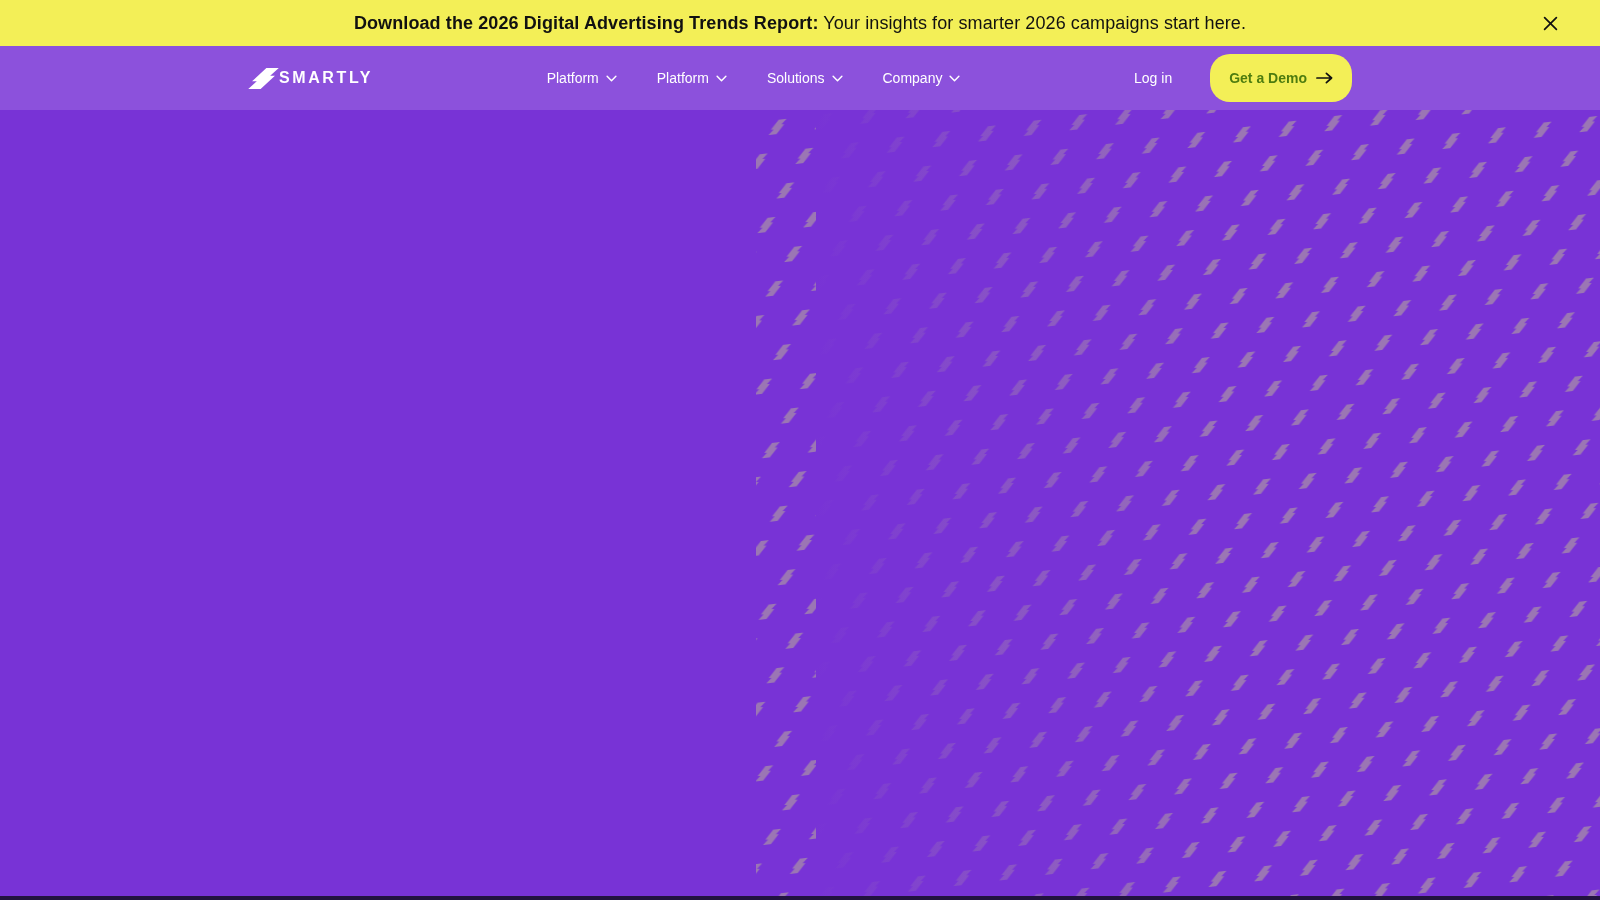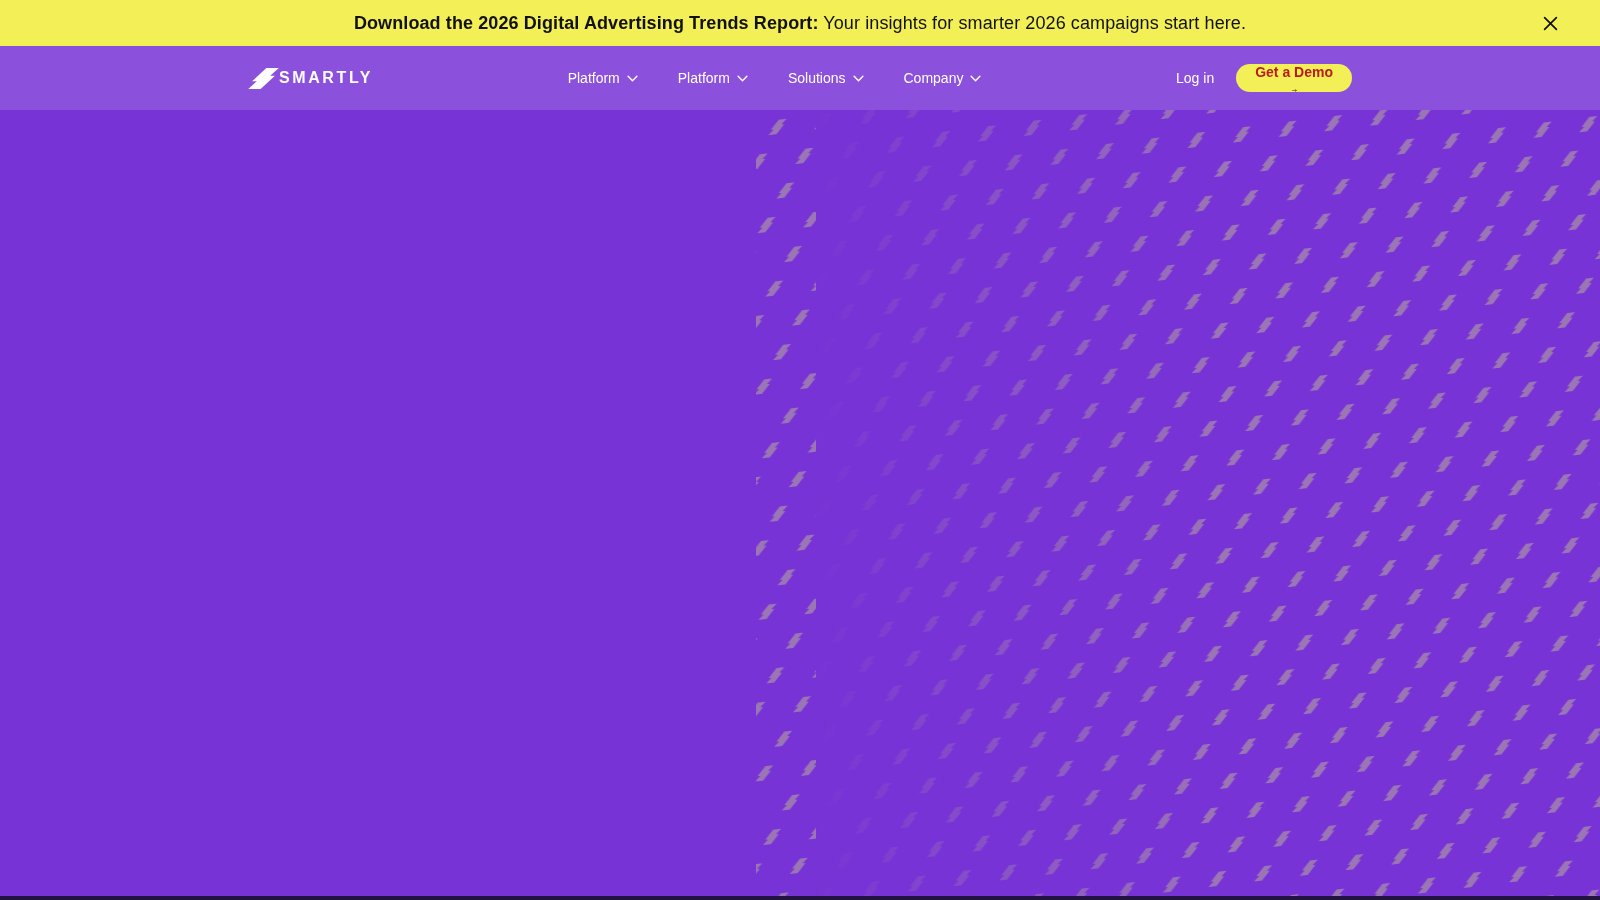--- a/index.html
+++ b/index.html
@@ -79,45 +79,44 @@
     color: #ffffff;
     font-size: 14px;
     font-weight: 500;
     cursor: pointer;
     text-decoration: none;
     white-space: nowrap;
   }
   .nav-right {
     display: flex;
     align-items: center;
-    gap: 22px;
+    gap: 38px;
     flex: 0 0 auto;
   }
   .login-link {
     color: #ffffff;
     font-size: 14px;
     font-weight: 500;
     cursor: pointer;
     text-decoration: none;
   }
   .demo-btn {
     display: flex;
     align-items: center;
     gap: 9px;
     background: #f3ef57;
-    color: #b91c1c;
+    color: #4d7c0f;
     border: none;
     border-radius: 20px;
-    height: 28px;
+    height: 48px;
     padding: 0 19px;
     font-family: "Liberation Sans", sans-serif;
     font-size: 14px;
     font-weight: 700;
     cursor: pointer;
-    flex-direction: column;
   }
 
   
   .hero {
     flex: 1 1 auto;
     background: #7833d6;
     position: relative;
     overflow: hidden;
   }
   .pattern-wrap {

